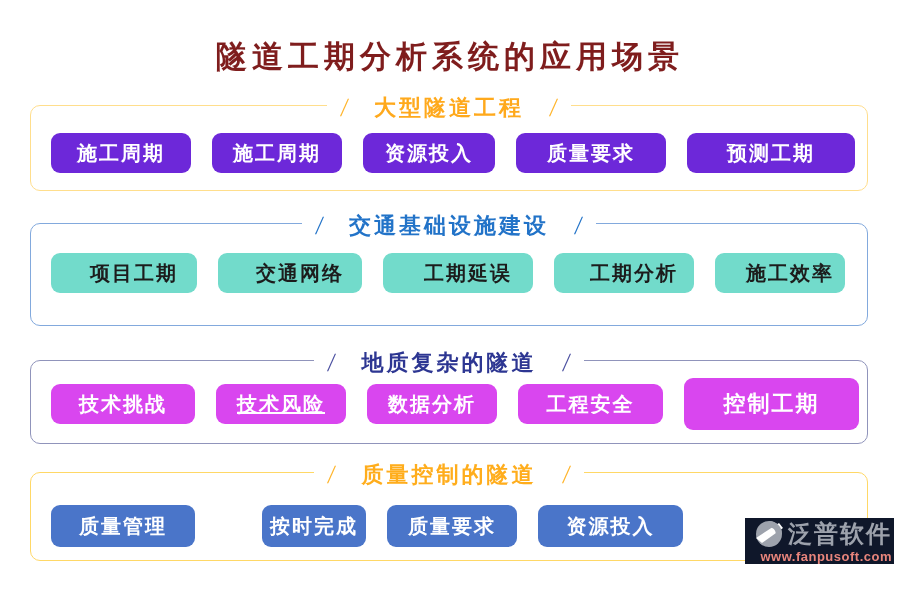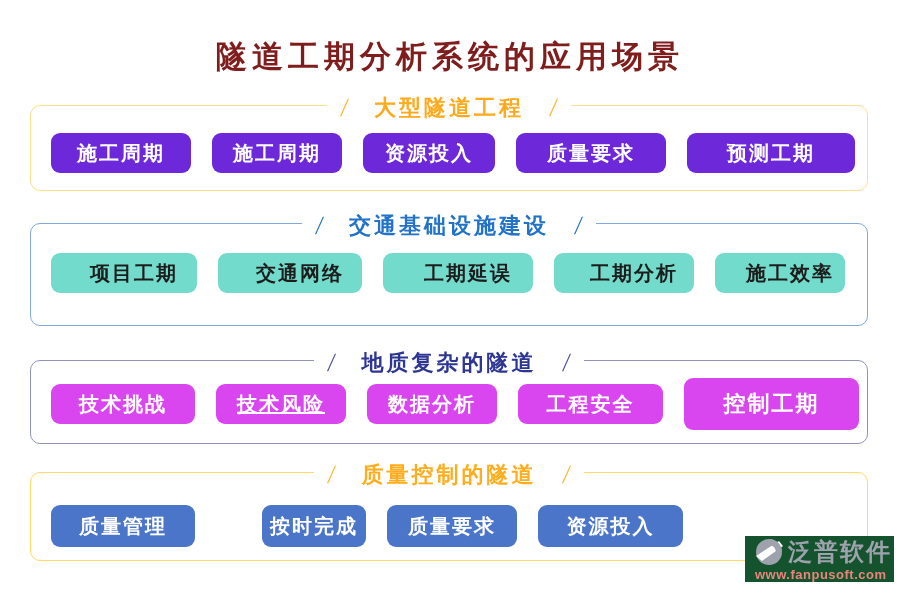--- a/index.html
+++ b/index.html
@@ -91,22 +91,22 @@
   #sec2 .tag:nth-child(5){width:175px;height:52px;font-size:22px;}
 
   #sec3 .tag:nth-child(1){width:144px;}
   #sec3 .tag:nth-child(2){width:104px;margin-left:46px;}
   #sec3 .tag:nth-child(3){width:130px;text-align:right;}
   #sec3 .tag:nth-child(4){width:145px;}
   #sec3 .tag:nth-child(5){width:180px;height:58px;font-size:23px;}
 
   
   .brand{
-    position:absolute;top:536px;right:6px;
-    background:#14532d;padding:2px 2px 0 10px;text-align:left;
+    position:absolute;top:518px;right:6px;
+    background:#0f172a;padding:2px 2px 0 10px;text-align:right;
   }
   .brand-row{display:flex;align-items:center;gap:5px;}
   .brand-icon{width:28px;height:28px;flex:0 0 auto;}
   .brand-name{
     font-size:24px;font-weight:bold;color:#9DA2AC;letter-spacing:2px;
     line-height:28px;white-space:nowrap;
   }
   .brand-url{
     font-size:13px;font-weight:bold;color:#E8857C;
     letter-spacing:0.5px;margin-top:1px;

